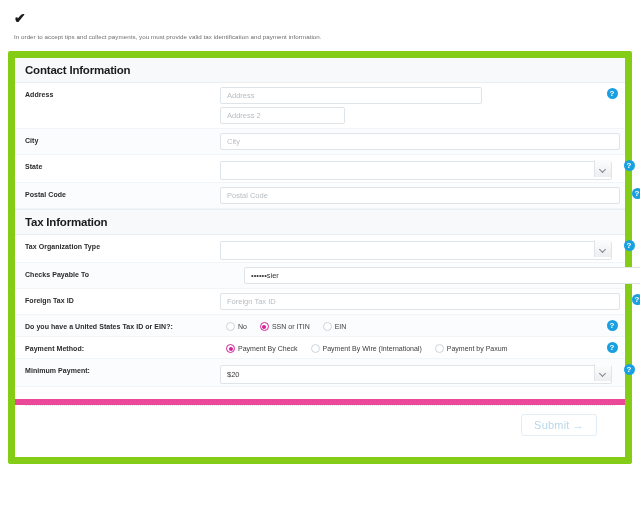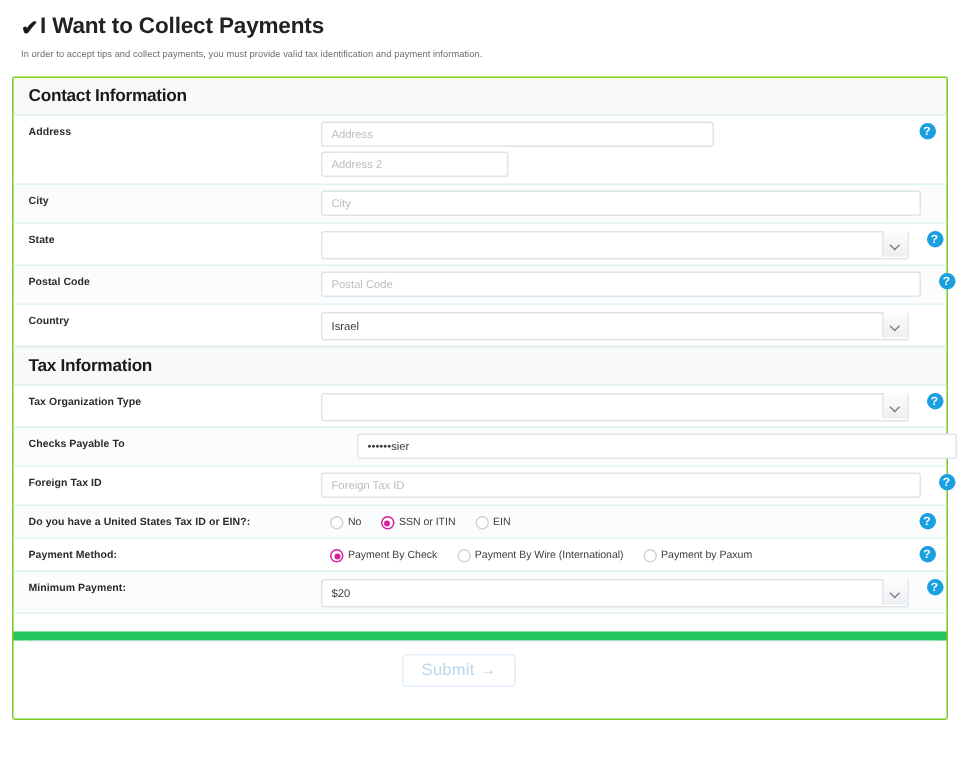--- a/index.html
+++ b/index.html
@@ -45,23 +45,23 @@
     margin-top: 4px;
     font-size: 6.2px;
     color: #6d6d6d;
     line-height: 9px;
     letter-spacing: 0.05px;
   }
 
   
   .card {
     margin: 6px 8px 0 8px;
-    border: 1px solid #84cc16;
+    border: 7px solid #84cc16;
     border-radius: 2px;
-    background: #22c55e;
+    background: #ec4899;
     box-sizing: border-box;
     width: 624px;
   }
 
   
   .section-header {
     background: #f7f9fb;
     border-bottom: 1px solid #e9eef3;
     border-top: 1px solid #e9eef3;
     padding: 6px 0 6px 10px;
@@ -252,21 +252,21 @@
     position: relative;
     height: 52px;
     background: #ffffff;
   }
   .dotted-divider {
     border-top: 1px dotted #dfe5eb;
     margin: 6px 10px 0 10px;
   }
   .submit-wrap {
     display: flex;
-    justify-content: center;
+    justify-content: flex-end;
     padding: 8px 28px 0 0;
   }
   .submit-btn {
     border: 1px solid #e2eef7;
     border-radius: 3px;
     background: #ffffff;
     color: #b9d7ea;
     font-size: 11px;
     padding: 4px 12px;
     font-family: "Liberation Sans", sans-serif;
@@ -280,21 +280,20 @@
   }
 </style>
 </head>
 <body>
 
 <div class="page">
 
   <div class="header">
     <div class="title-row">
       <span class="check-icon">✔</span>
-      <span>I Want to Collect Payments</span>
     </div>
     <div class="subtitle">In order to accept tips and collect payments, you must provide valid tax identification and payment information.</div>
   </div>
 
   <div class="card">
 
     <div class="section-header first">Contact Information</div>
 
     <div class="row tall">
       <div class="row-label">Address</div>
@@ -333,32 +332,20 @@
     <div class="row alt">
       <div class="row-label">Postal Code</div>
       <div class="row-control">
         <input class="inp w-full" type="text" placeholder="Postal Code" style="">
       </div>
       <div class="row-help">
         <span class="help">?</span>
       </div>
     </div>
 
-    <div class="row">
-      <div class="row-label">Country</div>
-      <div class="row-control">
-        <div class="sel-wrap">
-          <input class="sel filled" type="text" readonly="" value="Israel" style="">
-          <span class="sel-btn">
-              <span class="chev"></span>
-            </span>
-        </div>
-      </div>
-      <div class="row-help"></div>
-    </div>
 
     <div class="section-header">Tax Information</div>
 
     <div class="row">
       <div class="row-label">Tax Organization Type</div>
       <div class="row-control">
         <div class="sel-wrap">
           <input class="sel filled" type="text" readonly="" value="" style="">
           <span class="sel-btn">
               <span class="chev"></span>

